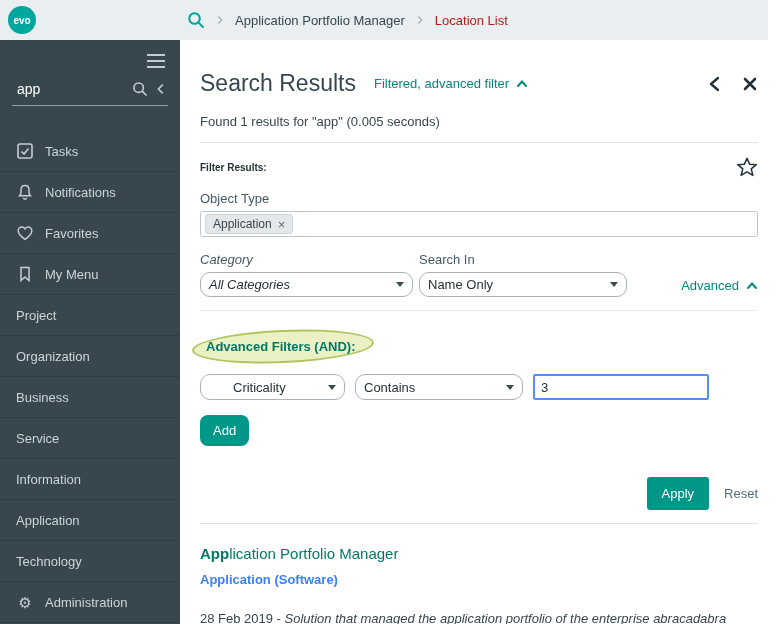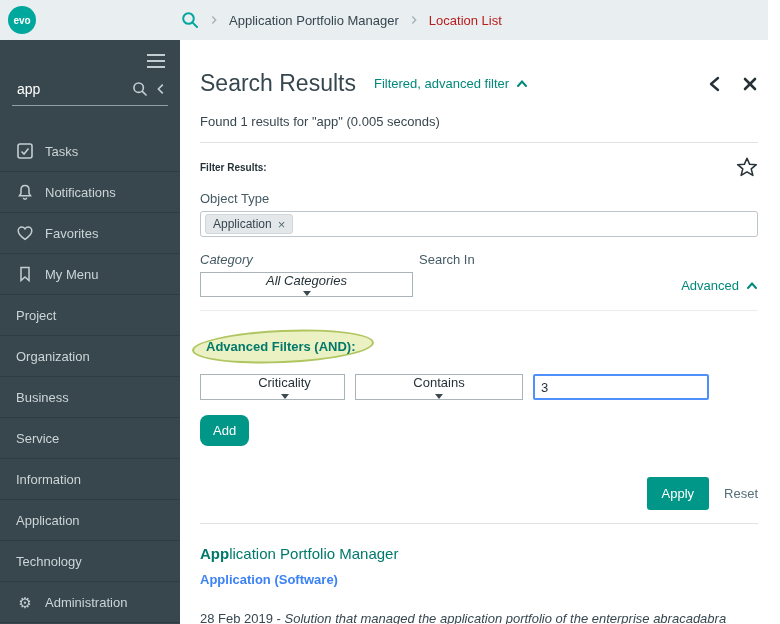--- a/index.html
+++ b/index.html
@@ -1,21 +1,21 @@
 <!DOCTYPE html>
 <html><head>
 <meta charset="utf-8">
 <style>
   * { box-sizing: border-box; margin: 0; padding: 0; }
   html, body { width: 780px; height: 624px; overflow: hidden; }
   body { font-family: "Liberation Sans", sans-serif; background: #fff; color: #263238; }
   .app { position: relative; width: 780px; height: 624px; }
 
   
-  .header { position: absolute; top: 0; left: 0; right: 12px; height: 40px; background: #e9eef1; display: flex; align-items: center; }
+  .header { position: absolute; top: 0; left: 0; right: 12px; height: 40px; background: #e9eef1; display: flex; align-items: center; gap: 6px; }
   .logo { width: 28px; height: 28px; border-radius: 50%; background: #00a79d; color: #fff; font-size: 10px; font-weight: bold; display: flex; align-items: center; justify-content: center; margin-left: 8px; cursor: pointer; }
   .breadcrumb { display: flex; align-items: center; gap: 9px; margin-left: 145px; font-size: 13px; }
   .crumb { color: #37474f; cursor: pointer; }
   .crumb.current { color: #b91c1c; font-weight: 500; }
   .icon { display: inline-flex; align-items: center; justify-content: center; }
 
   
   .sidebar { position: absolute; top: 40px; left: 0; width: 180px; bottom: 0; background: #37474d; overflow: hidden; }
   .hamburger-row { display: flex; justify-content: flex-end; padding: 13px 14px 0 0; }
   .side-search { display: flex; align-items: center; margin: 12px 12px 0 12px; padding-bottom: 8px; border-bottom: 1px solid #8da0a6; }
@@ -42,21 +42,21 @@
   .filter-heading { font-size: 10px; font-weight: bold; color: #263238; }
   .field-label { margin-top: 13px; font-size: 13px; color: #455a64; }
 
   .chip-field { margin-top: 5px; display: flex; align-items: center; height: 26px; border: 1px solid #bcc5c9; border-radius: 3px; background: #fff; padding: 0 4px; cursor: text; }
   .chip { display: inline-flex; align-items: center; gap: 6px; background: #e4e7e9; border: 1px solid #cfd5d8; border-radius: 3px; padding: 2px 7px; font-size: 12px; color: #37474f; }
   .chip .x { color: #546e7a; font-size: 13px; line-height: 1; cursor: pointer; }
 
   .cat-row { display: flex; margin-top: 15px; }
   .col { display: flex; flex-direction: column; }
   .col .field-label { margin-top: 0; }
-  .select { margin-top: 5px; display: flex; align-items: center; justify-content: space-between; height: 25px; border: 1px solid #a9b3b8; border-radius: 0; background: #fff; padding: 0 8px; font-size: 13px; color: #263238; cursor: pointer; flex-direction: column; }
+  .select { margin-top: 5px; display: flex; align-items: center; justify-content: space-between; height: 25px; border: 1px solid #a9b3b8; border-radius: 10px; background: #fff; padding: 0 8px; font-size: 13px; color: #263238; cursor: pointer; }
   .caret { width: 0; height: 0; border-left: 4px solid transparent; border-right: 4px solid transparent; border-top: 5px solid #3c4a50; }
   .advanced-link { margin-left: auto; align-self: flex-end; display: flex; align-items: center; gap: 7px; color: #00897b; font-size: 13px; cursor: pointer; padding-bottom: 4px; }
 
   .adv-heading-wrap { margin-top: 26px; }
   .adv-heading { position: relative; display: inline-block; font-size: 13px; font-weight: bold; color: #00796b; margin-left: 6px; }
   .adv-heading .ellipse { position: absolute; left: -14px; right: -18px; top: -9px; bottom: -9px; border: 2px solid rgba(164,189,79,0.85); background: rgba(211,224,122,0.45); border-radius: 50%; transform: rotate(-2.5deg); }
   .adv-heading .txt { position: relative; }
 
   .adv-filter-row { display: flex; gap: 10px; margin-top: 19px; }
   .adv-filter-row .select { margin-top: 0; height: 26px; }
@@ -248,20 +248,24 @@
     <div class="cat-row">
       <div class="col" style="width:213px; margin-right:6px;font-style:italic;">
         <div class="field-label">Category</div>
         <div class="select">
           <span>All Categories</span>
           <span class="caret"></span>
         </div>
       </div>
       <div class="col" style="width:208px;">
         <div class="field-label">Search In</div>
+        <div class="select">
+          <span>Name Only</span>
+          <span class="caret"></span>
+        </div>
       </div>
       <span class="advanced-link">
         <span>Advanced</span>
         <span class="icon">
           <svg width="12" height="9" viewBox="0 0 12 9">
               <polyline points="2,7 6,2.5 10,7" fill="none" stroke="#00897b" stroke-width="2" stroke-linecap="round"></polyline>
             </svg>
         </span>
       </span>
     </div>

